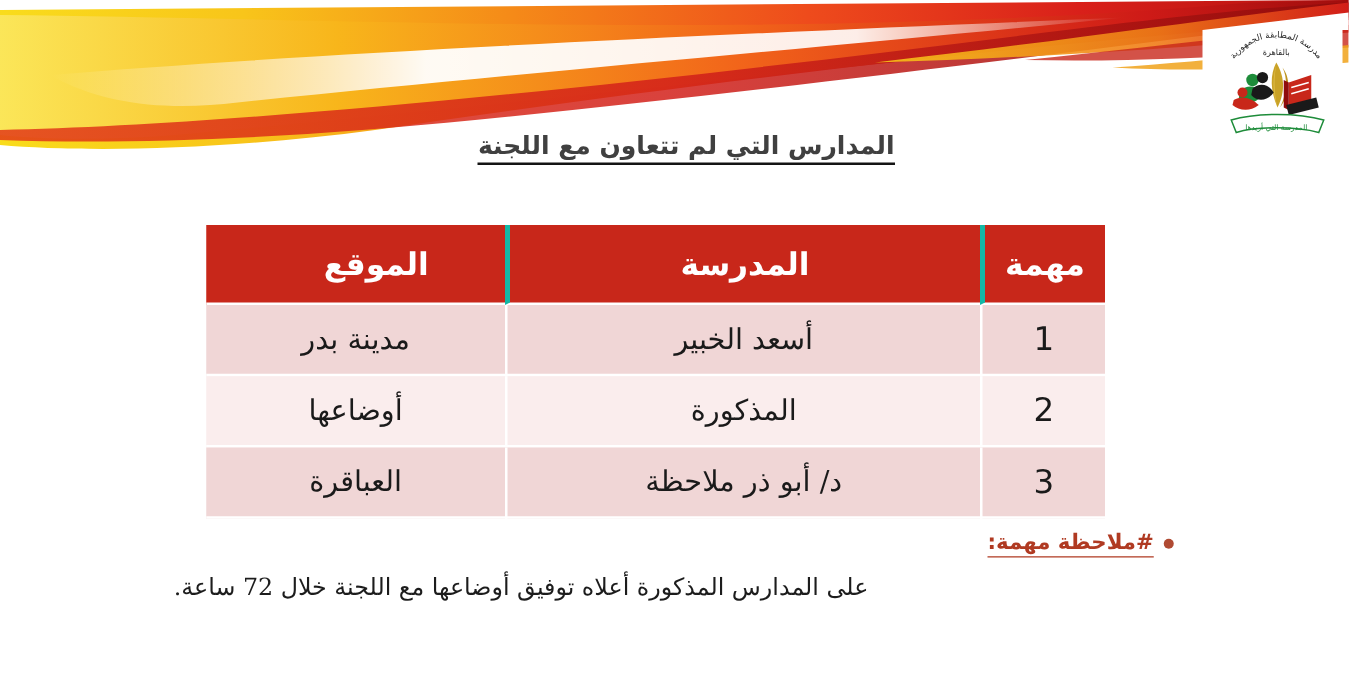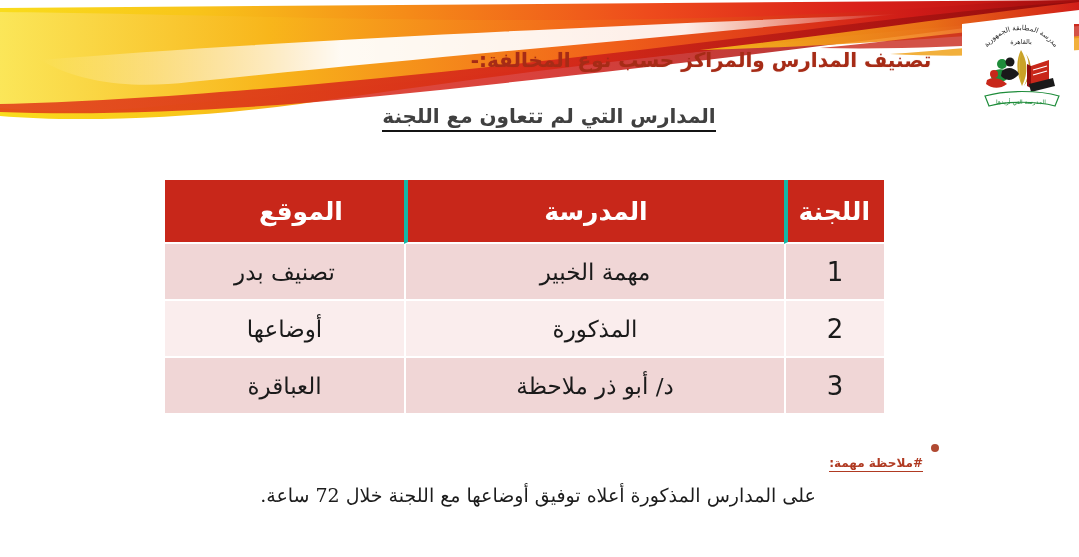--- a/index.html
+++ b/index.html
@@ -104,33 +104,32 @@
   .note-head{
     display:flex;flex-direction:row;align-items:center;justify-content:flex-start;
     gap:8px;
   }
   .note-bullet{
     width:8px;height:8px;border-radius:50%;
     background:#B04A32;display:inline-block;flex:0 0 auto;
   }
   .note-head-text{
     color:#B03A22;
-    font-size:12px;
+    font-size:17px;
     font-weight:bold;
     border-bottom:1.5px solid #B03A22;
     padding-bottom:1px;
     white-space:nowrap;
-    margin-top:32px;
   }
   .note-body{
     margin-top:12px;
     color:#1c1c1c;
     font-size:19px;
     font-family:"DejaVu Serif","Liberation Serif",serif;
-    text-align:center;
+    text-align:left;
     padding-right:2px;
     white-space:nowrap;
   }
 </style>
 </head>
 <body>
 
 <div class="slide">
 
   <div class="banner">
@@ -209,45 +208,44 @@
       <path d="M62,52 L62,74 L58,72 L58,50 Z" fill="#8F0C0C"></path>
       <path d="M60,70 L84,64 L86,72 L62,78 Z" fill="#1a1a1a"></path>
       <path d="M64,56 L78,52" stroke="#ffffff" stroke-width="1.2"></path>
       <path d="M64,61 L78,57" stroke="#ffffff" stroke-width="1.2"></path>
 
       <path d="M16,82 C36,76 70,76 90,82 L86,92 C68,87 36,87 20,92 Z" fill="#ffffff" stroke="#1E8C3A" stroke-width="1.2"></path>
       <text x="52" y="90" font-size="6" fill="#1E8C3A" text-anchor="middle" font-family="DejaVu Sans, sans-serif">المدرسة التي أريدها</text>
     </svg>
   </div>
 
-  <div class="title-main">تصنيف المدارس والمراكز حسب نوع المخالفة:-</div>
 
   <div class="title-sub">
     <span>المدارس التي لم تتعاون مع اللجنة</span>
   </div>
 
   <div class="tbl-wrap">
     <table class="data">
       <colgroup>
         <col class="col-num">
           <col class="col-school">
           <col class="col-loc">
       </colgroup>
       <thead>
         <tr>
-          <th>اللجنة</th>
+          <th>مهمة</th>
           <th>المدرسة</th>
           <th>الموقع</th>
         </tr>
       </thead>
       <tbody>
         <tr>
           <td class="cell-num">1</td>
-          <td>مهمة الخبير</td>
-          <td>تصنيف بدر</td>
+          <td>أسعد الخبير</td>
+          <td>مدينة بدر</td>
         </tr>
         <tr>
           <td class="cell-num">2</td>
           <td>المذكورة</td>
           <td>أوضاعها</td>
         </tr>
         <tr>
           <td class="cell-num">3</td>
           <td>د/ أبو ذر ملاحظة</td>
           <td>العباقرة</td>

